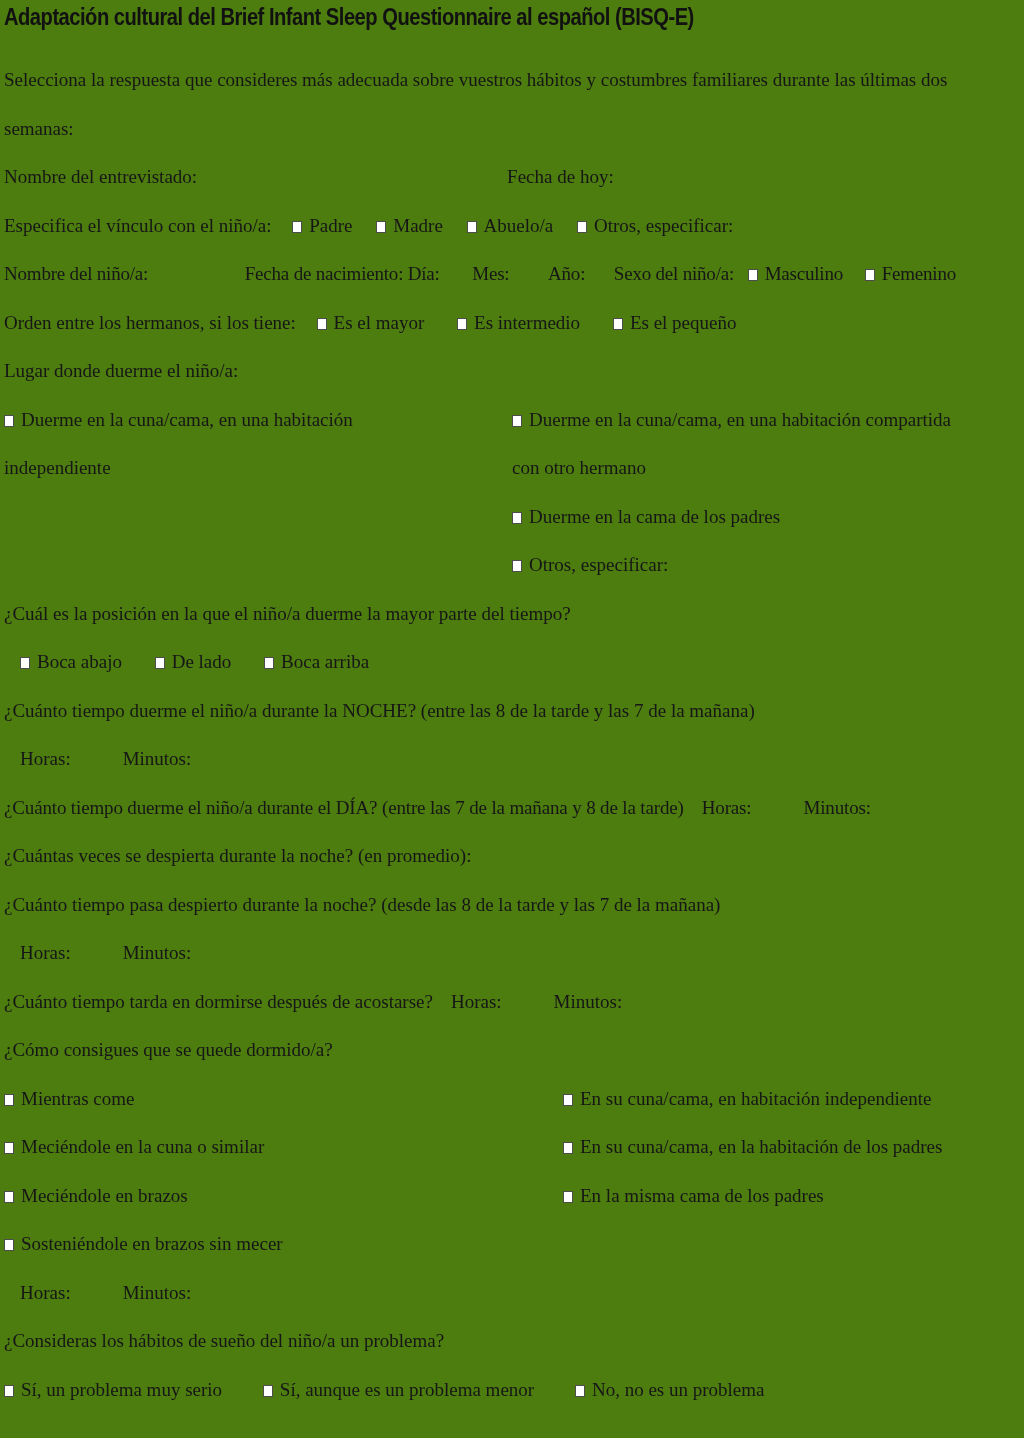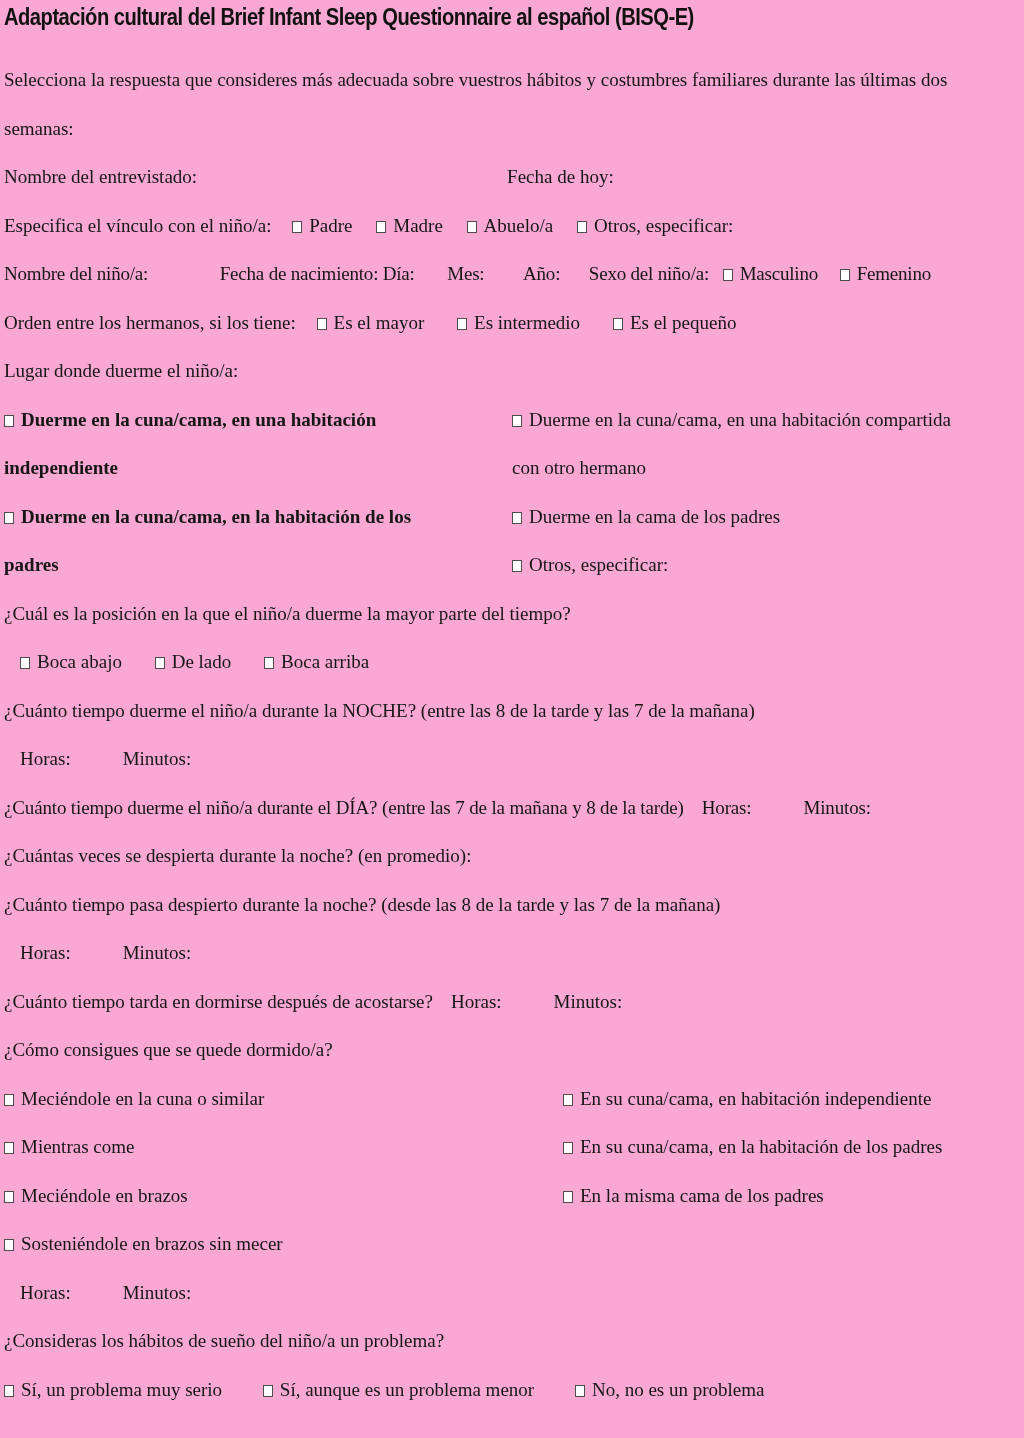--- a/index.html
+++ b/index.html
@@ -1,21 +1,21 @@
 <!DOCTYPE html>
 <html><head>
 <meta charset="utf-8">
 <style>
   * { box-sizing: border-box; }
   html, body { margin: 0; padding: 0; background: #ffffff; }
   .page {
     width: 1024px;
     height: 1438px;
     overflow: hidden;
-    background: #f9a8d4;
+    background: #4d7c0f;
     color: #161616;
     font-family: "Liberation Serif", "DejaVu Serif", serif;
     font-size: 19px;
     padding-left: 4px;
     position: relative;
   }
   .title-row { height: 56px; padding-top: 3px; }
   .doc-title {
     display: inline-block;
     font-family: "Liberation Sans", "DejaVu Sans", sans-serif;
@@ -46,29 +46,29 @@
   .g19 { margin-left: 19px; }
   .g16 { margin-left: 16px; }
   .g28 { margin-left: 28px; }
   .g36 { margin-left: 36px; }
   .ghoras { margin-left: 18px; }
   .gmin { margin-left: 52px; }
   .indent-sm { padding-left: 16px; }
   .indent-xs { padding-left: 6px; }
   
   .child-row { letter-spacing: -0.2px; }
-  .m-dia { margin-left: 67px; }
+  .m-dia { margin-left: 92px; }
   .m-mes { margin-left: 28px; }
   .m-ano { margin-left: 34px; }
   .m-sexo { margin-left: 24px; }
   .m-sex-opt { margin-left: 9px; }
   .m-sex-opt2 { margin-left: 17px; }
   
   .cols { display: flex; align-items: flex-start; }
-  .col-left-loc { width: 430px; font-weight: bold; }
+  .col-left-loc { width: 430px; }
   .col-right-loc { width: 440px; margin-left: 78px; }
   .loc-opt { line-height: 48.5px; white-space: normal; height: 97px; overflow: hidden; }
   .loc-opt.single { height: 48.5px; white-space: nowrap; }
   .col-left-method { width: 500px; }
   .col-right-method { width: 461px; margin-left: 59px; }
   .method-opt { line-height: 48.5px; height: 48.5px; white-space: nowrap; overflow: hidden; }
   .tight { letter-spacing: -0.15px; }
 </style>
 </head>
 <body>
@@ -108,21 +108,20 @@
     <span class="opt g16"><span class="cb"></span><span>Es el mayor</span></span>
     <span class="opt g28"><span class="cb"></span><span>Es intermedio</span></span>
     <span class="opt g28"><span class="cb"></span><span>Es el pequeño</span></span>
   </div>
 
   <div class="row">Lugar donde duerme el niño/a:</div>
 
   <div class="cols">
     <div class="col-left-loc">
       <div class="loc-opt"><span class="cb"></span><span>Duerme en la cuna/cama, en una habitación independiente</span></div>
-      <div class="loc-opt"><span class="cb"></span><span>Duerme en la cuna/cama, en la habitación de los padres</span></div>
     </div>
     <div class="col-right-loc">
       <div class="loc-opt"><span class="cb"></span><span>Duerme en la cuna/cama, en una habitación compartida con otro hermano</span></div>
       <div class="loc-opt single"><span class="cb"></span><span>Duerme en la cama de los padres</span></div>
       <div class="loc-opt single"><span class="cb"></span><span>Otros, especificar:</span></div>
     </div>
   </div>
 
   <div class="row">¿Cuál es la posición en la que el niño/a duerme la mayor parte del tiempo?</div>
   <div class="row indent-sm">
@@ -147,22 +146,22 @@
     <span>Horas:</span><span class="gmin">Minutos:</span>
   </div>
 
   <div class="row">
     <span>¿Cuánto tiempo tarda en dormirse después de acostarse?</span><span class="ghoras">Horas:</span><span class="gmin">Minutos:</span>
   </div>
 
   <div class="row">¿Cómo consigues que se quede dormido/a?</div>
   <div class="cols">
     <div class="col-left-method">
+      <div class="method-opt"><span class="cb"></span><span>Mientras come</span></div>
       <div class="method-opt"><span class="cb"></span><span>Meciéndole en la cuna o similar</span></div>
-      <div class="method-opt"><span class="cb"></span><span>Mientras come</span></div>
       <div class="method-opt"><span class="cb"></span><span>Meciéndole en brazos</span></div>
       <div class="method-opt"><span class="cb"></span><span>Sosteniéndole en brazos sin mecer</span></div>
     </div>
     <div class="col-right-method">
       <div class="method-opt"><span class="cb"></span><span>En su cuna/cama, en habitación independiente</span></div>
       <div class="method-opt"><span class="cb"></span><span>En su cuna/cama, en la habitación de los padres</span></div>
       <div class="method-opt"><span class="cb"></span><span>En la misma cama de los padres</span></div>
     </div>
   </div>
 

